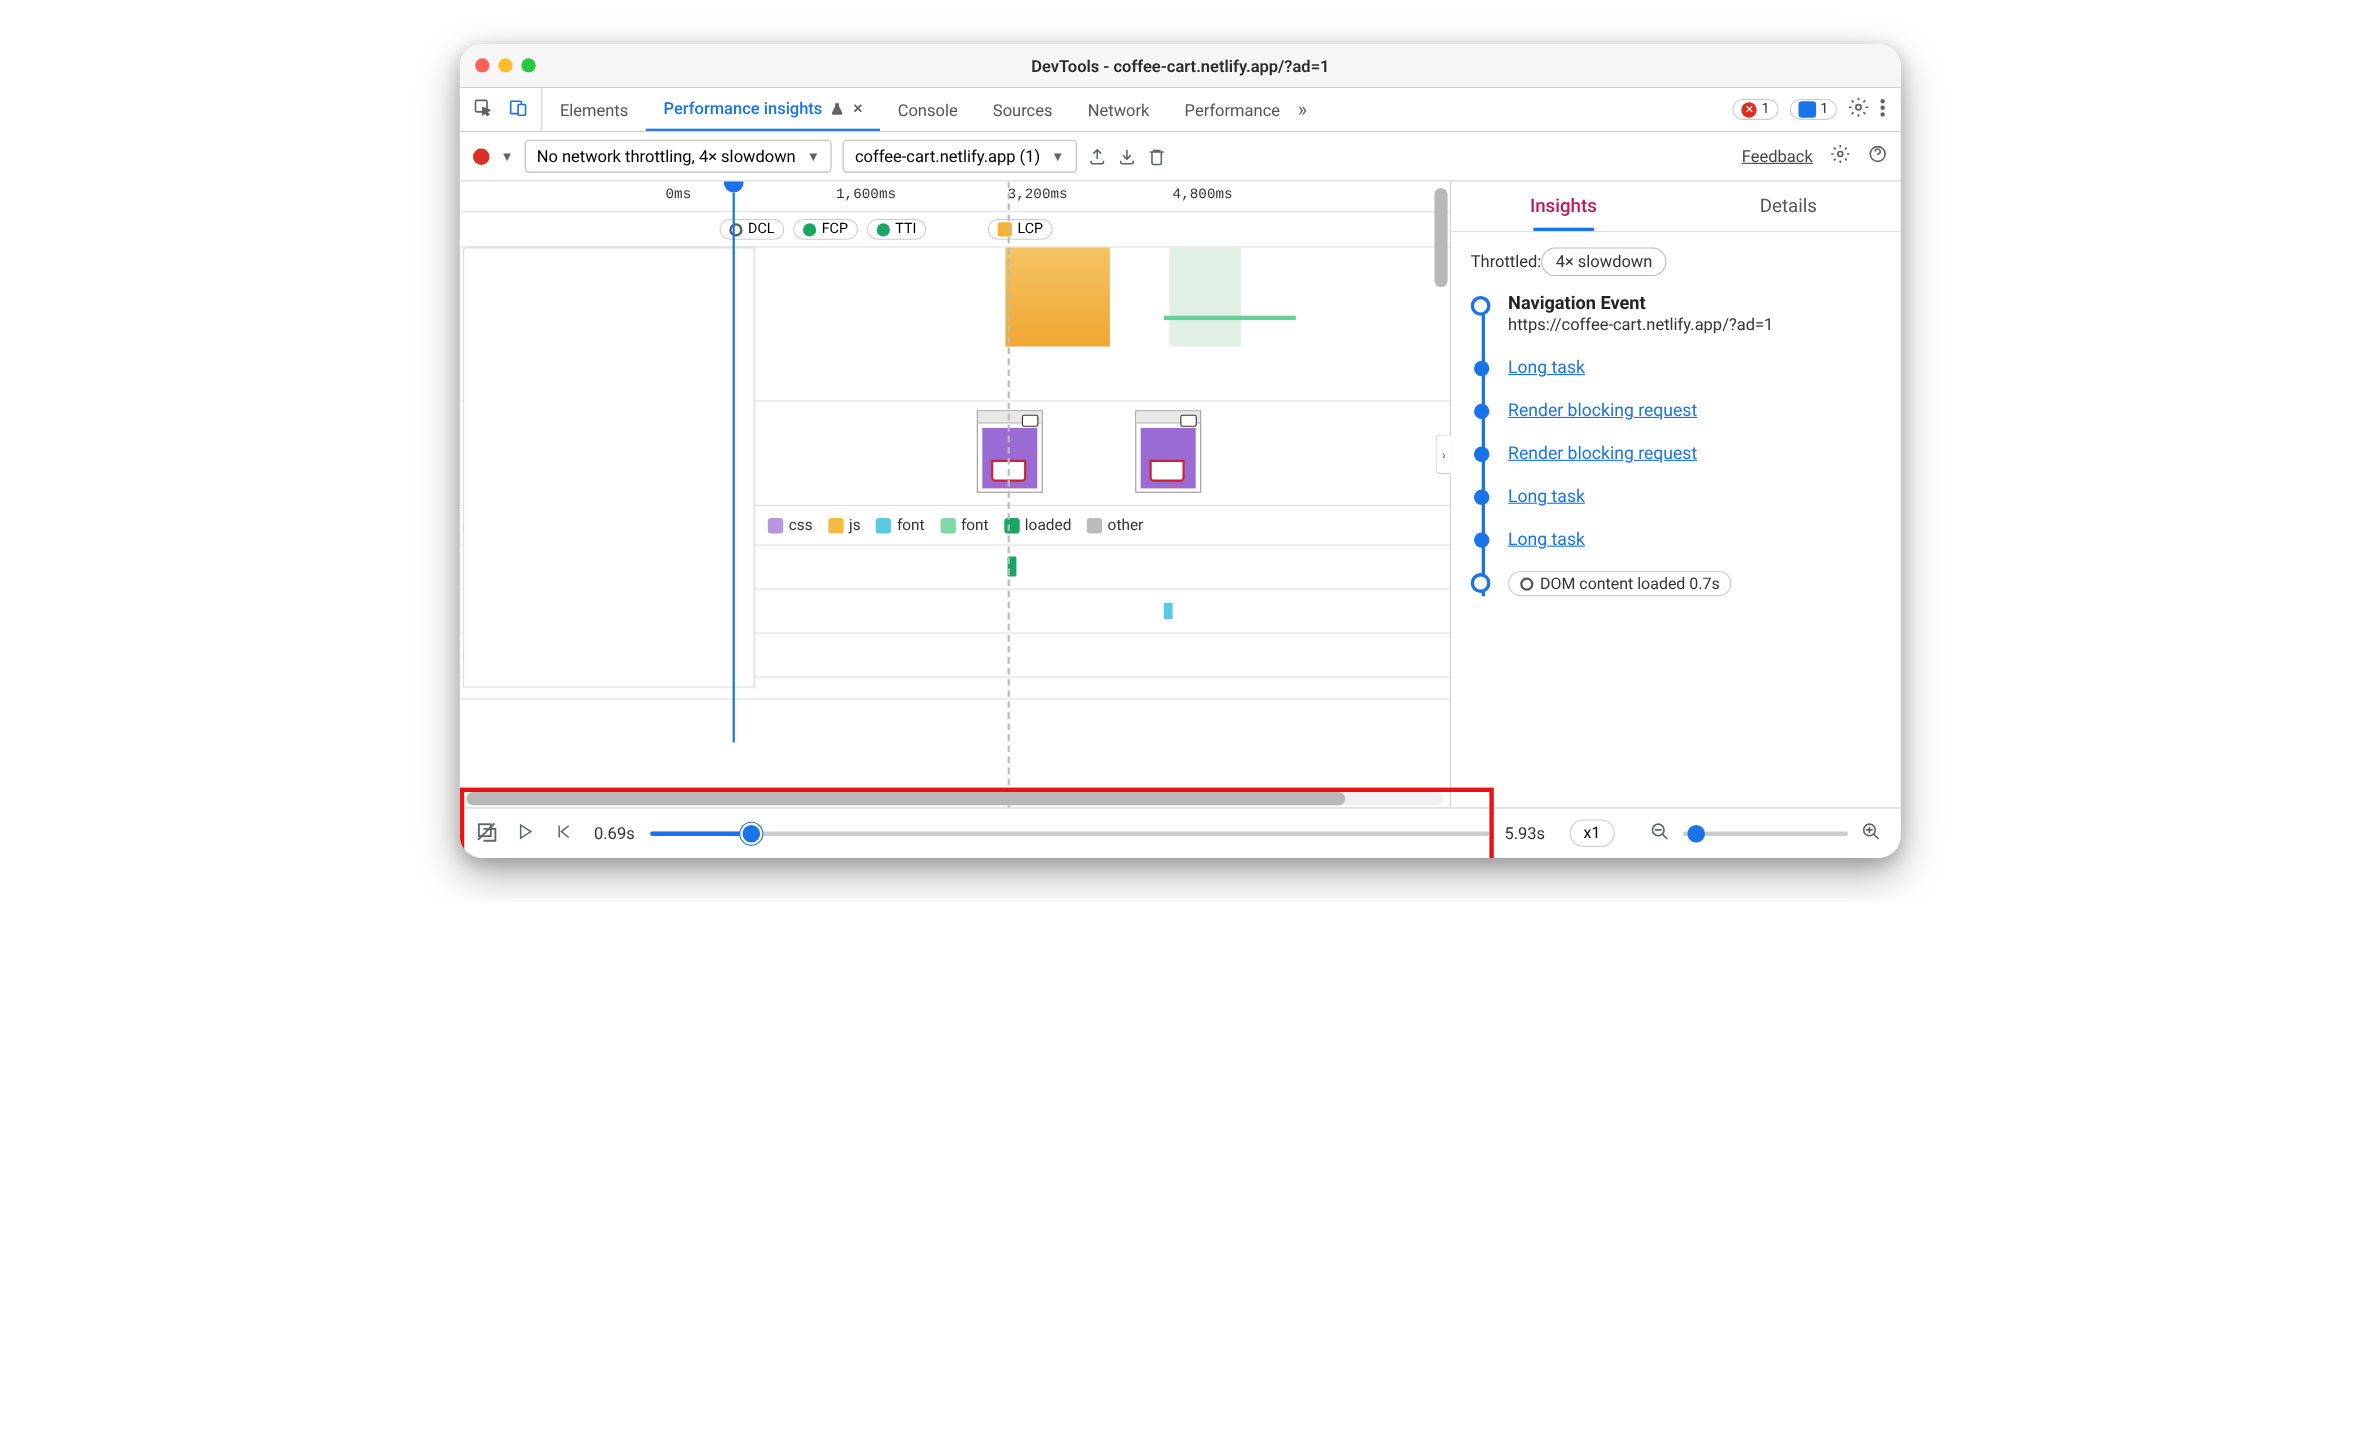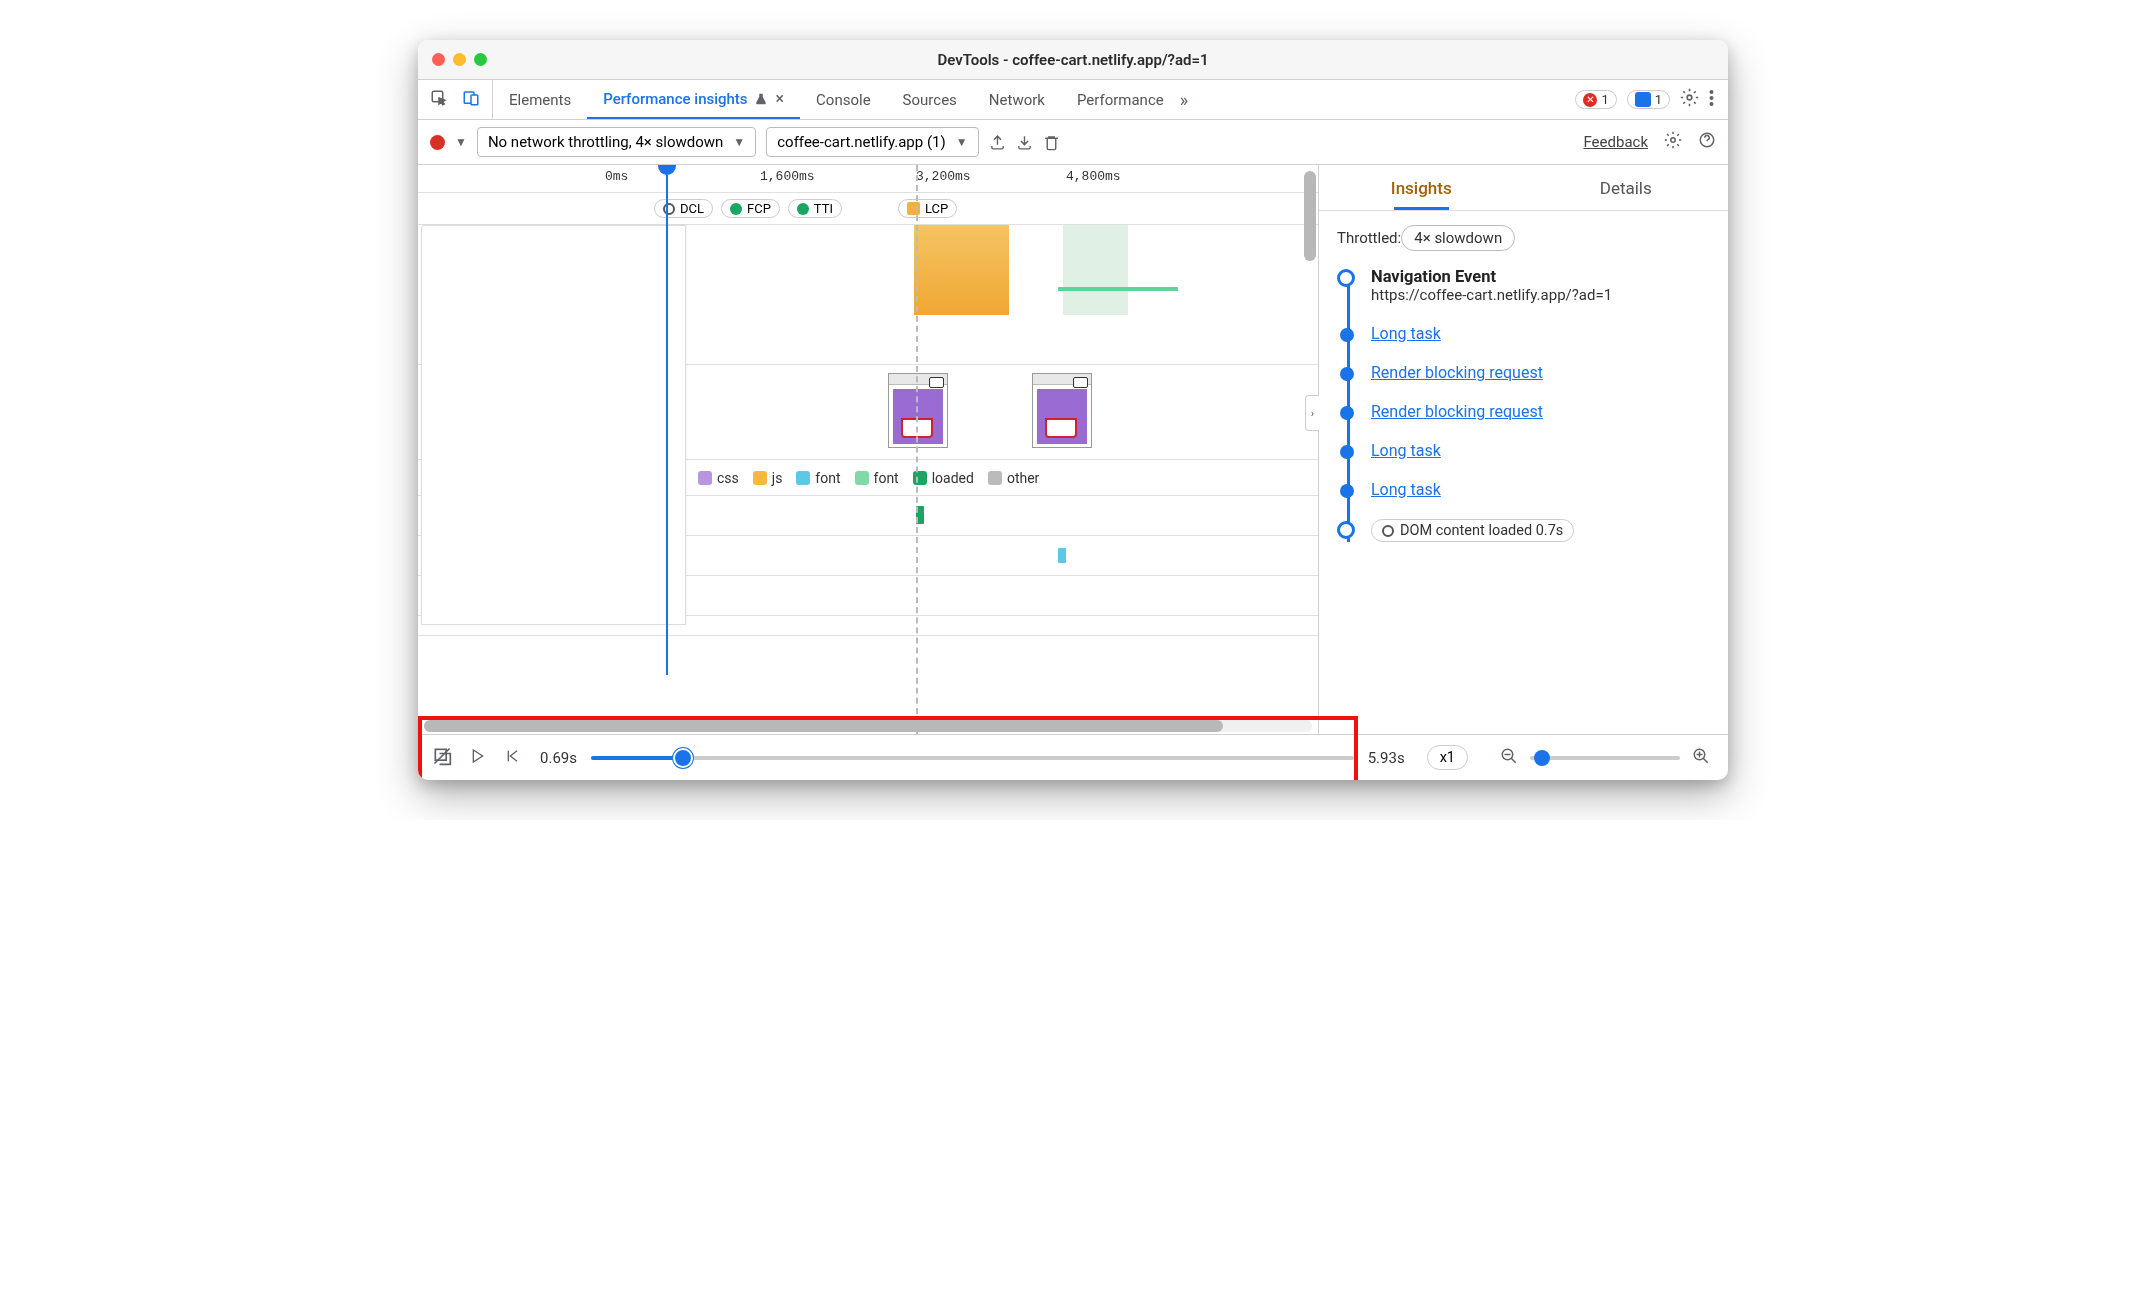--- a/index.html
+++ b/index.html
@@ -1,17 +1,17 @@
 <!DOCTYPE html>
 <html><head>
 <meta charset="utf-8">
 <style>
 * { box-sizing: border-box; margin: 0; padding: 0; }
 body { font-family: -apple-system, BlinkMacSystemFont, "Segoe UI", Roboto, sans-serif; background: #fff; padding: 40px; }
-.window { width: 1310px; height: 740px; background: #fff; border-radius: 10px; box-shadow: 0 15px 40px rgba(0,0,0,.3), 0 5px 15px rgba(0,0,0,.2); overflow: hidden; display: flex; flex-direction: column; margin: 0 auto; position: relative; }
+.window { width: 1310px; height: 740px; background: #fff; border-radius: 20px; box-shadow: 0 15px 40px rgba(0,0,0,.3), 0 5px 15px rgba(0,0,0,.2); overflow: hidden; display: flex; flex-direction: column; margin: 0 auto; position: relative; }
 .titlebar { height: 40px; display: flex; align-items: center; padding: 0 14px; background: #f6f6f6; border-bottom: 1px solid #d0d0d0; position: relative; }
 .traffic { display: flex; gap: 8px; }
 .dot { width: 13px; height: 13px; border-radius: 50%; }
 .dot.r { background: #ff5f56; }
 .dot.y { background: #ffbd2e; }
 .dot.g { background: #27c93f; }
 .title { position: absolute; left: 0; right: 0; text-align: center; font-weight: 600; font-size: 15px; color: #2b2b2b; }
 
 .toolbar-main { height: 40px; display: flex; align-items: center; border-bottom: 1px solid #d0d0d0; font-size: 15px; color: #555; }
 .toolbar-left { display: flex; align-items: center; gap: 14px; padding: 0 12px; border-right: 1px solid #d0d0d0; height: 100%; }
@@ -88,21 +88,21 @@
 .scrub-line { width: 2px; height: 500px; background: #1a73e8; margin-left: 0; }
 
 .h-scroll { position: absolute; left: 6px; right: 6px; bottom: 2px; height: 12px; background: #f0f0f0; border-radius: 6px; }
 .h-scroll-thumb { height: 100%; width: 90%; background: #b8b8b8; border-radius: 6px; }
 .v-scroll { position: absolute; right: 2px; top: 6px; width: 12px; height: 90px; background: #b8b8b8; border-radius: 6px; }
 
 .side { width: 410px; border-left: 1px solid #d0d0d0; display: flex; flex-direction: column; position: relative; }
 .side-expand { position: absolute; left: -14px; top: 230px; width: 14px; height: 36px; background: #fff; border: 1px solid #ccc; border-right: none; border-radius: 4px 0 0 4px; display: flex; align-items: center; justify-content: center; color: #555; font-size: 11px; cursor: pointer; }
 .side-tabs { display: flex; height: 46px; border-bottom: 1px solid #e0e0e0; }
 .side-tab { flex: 1; display: flex; align-items: center; justify-content: center; font-size: 17px; color: #555; cursor: pointer; }
-.side-tab.active { color: #a16207; font-weight: 500; }
+.side-tab.active { color: #be185d; font-weight: 500; }
 .side-tab.active::after { content: ""; position: absolute; bottom: 0; width: 55px; height: 3px; background: #1a73e8; }
 .side-tab { position: relative; }
 .side-body { padding: 14px 18px; overflow: auto; flex: 1; }
 .throttled { font-size: 15px; color: #333; display: flex; align-items: center; margin-bottom: 16px; }
 .throttled .pill { border: 1px solid #bbb; border-radius: 16px; padding: 3px 12px; }
 .insight-tl { position: relative; padding-left: 34px; }
 .insight-line { position: absolute; left: 10px; top: 10px; bottom: 0; width: 3px; background: #1a73e8; }
 .node { display: flex; align-items: flex-start; gap: 12px; margin-bottom: 20px; position: relative; }
 .node-dot { position: absolute; left: -31px; top: 4px; width: 14px; height: 14px; border-radius: 50%; background: #1a73e8; }
 .node-dot.big { width: 18px; height: 18px; border: 3px solid #1a73e8; background: #fff; left: -34px; top: 2px; }

